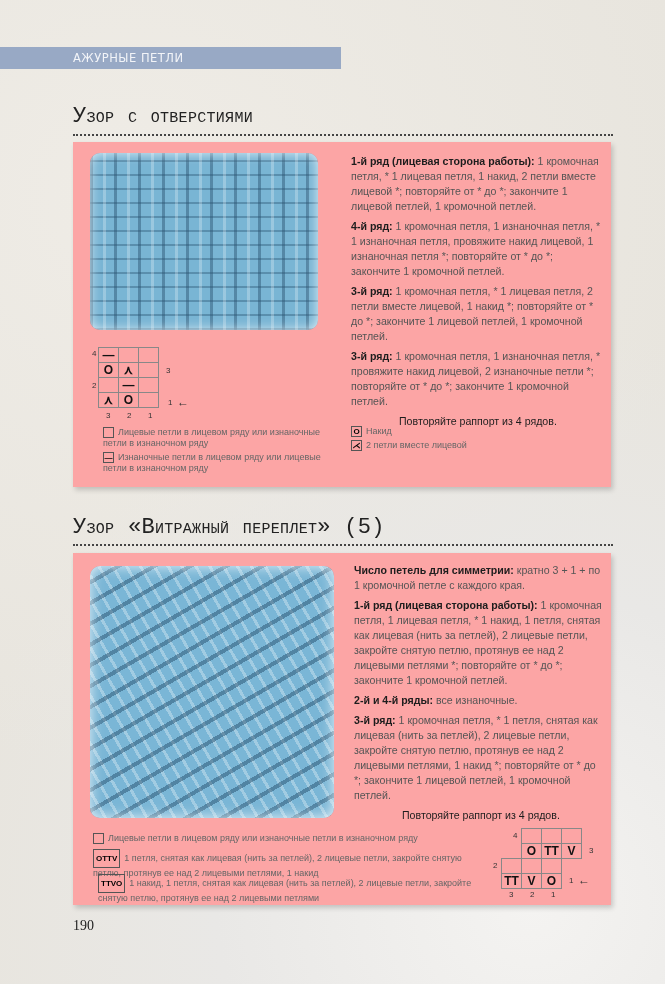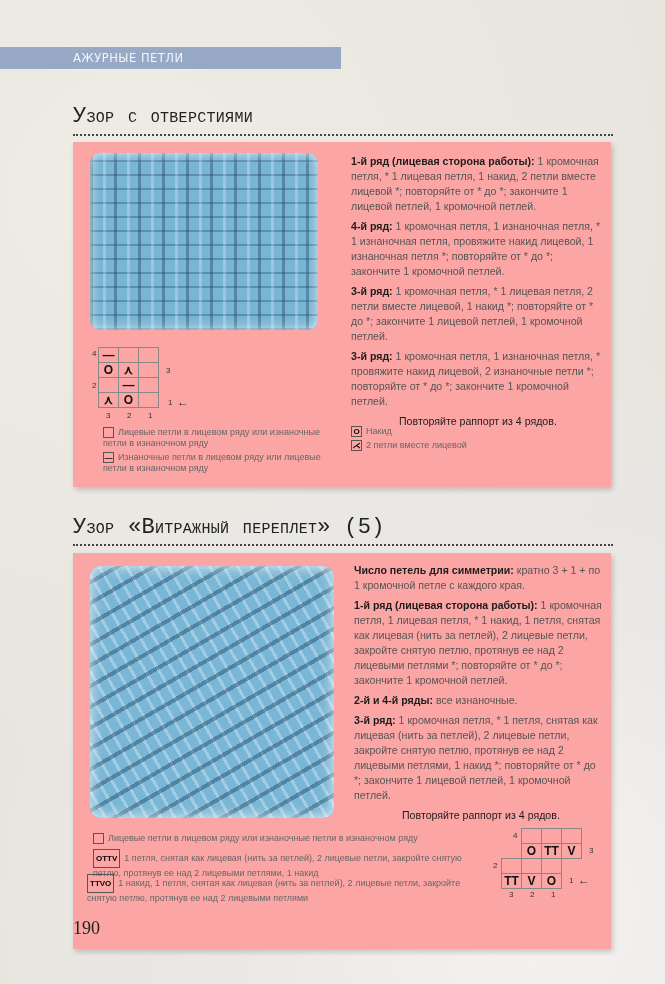--- a/index.html
+++ b/index.html
@@ -29,21 +29,21 @@
   .txt{position:absolute;font-size:10.6px;line-height:15px;color:#555;}
   .txt p{margin:0 0 5px 0;}
   .txt b{color:#1d1d1d;font-weight:bold;}
   .txt .rep{color:#1d1d1d;padding-left:48px;}
   .grid{position:absolute;border-collapse:collapse;}
   .grid td{width:19px;height:14px;border:1px solid #888;padding:0;text-align:center;font-size:12px;line-height:14px;color:#111;font-weight:bold;}
   .glabel{position:absolute;font-size:8px;color:#333;}
   .legend{position:absolute;font-size:9px;color:#666;line-height:11px;}
   .legend .sym{display:inline-block;vertical-align:middle;border:1px solid #555;width:9px;height:9px;margin-right:4px;font-size:8px;line-height:9px;text-align:center;color:#000;font-weight:bold;}
   .legend .wide{width:auto;padding:4px 2px;}
-  .pagenum{position:absolute;left:73px;top:918px;font-size:18px;color:#222;font-family:"Liberation Serif", serif;}
+  .pagenum{position:absolute;left:73px;top:918px;font-size:14px;color:#222;font-family:"Liberation Serif", serif;}
 </style>
 </head>
 <body>
 
 <div class="section-bar">
   <span>АЖУРНЫЕ ПЕТЛИ</span>
 </div>
 
 <div class="h-title" style="top:104px;">Узор с отверстиями</div>
 <div class="dots" style="top:134px;"></div>
@@ -102,38 +102,38 @@
     <span class="sym">O</span><span>Накид</span>
   </div>
   <div class="legend" style="left:278px;top:298px;">
     <span class="sym">⋌</span><span>2 петли вместе лицевой</span>
   </div>
 </div>
 
 <div class="h-title" style="top:515px;">Узор «Витражный переплет» (5)</div>
 <div class="dots" style="top:544px;"></div>
 
-<div class="card" style="top:553px;height:396px;">
+<div class="card" style="top:553px;height:352px;">
   <div class="photo photo2"></div>
 
   <div class="txt" style="left:281px;top:10px;width:250px;">
     <p><b>Число петель для симметрии:</b><span> кратно 3 + 1 + по 1 кромочной петле с каждого края.</span></p>
     <p><b>1-й ряд (лицевая сторона работы):</b><span> 1 кромочная петля, 1 лицевая петля, * 1 накид, 1 петля, снятая как лицевая (нить за петлей), 2 лицевые петли, закройте снятую петлю, протянув ее над 2 лицевыми петлями *; повторяйте от * до *; закончите 1 кромочной петлей.</span></p>
     <p><b>2-й и 4-й ряды:</b><span> все изнаночные.</span></p>
     <p><b>3-й ряд:</b><span> 1 кромочная петля, * 1 петля, снятая как лицевая (нить за петлей), 2 лицевые петли, закройте снятую петлю, протянув ее над 2 лицевыми петлями, 1 накид *; повторяйте от * до *; закончите 1 лицевой петлей, 1 кромочной петлей.</span></p>
     <p class="rep">Повторяйте раппорт из 4 рядов.</p>
   </div>
 
   <div class="legend" style="left:20px;top:280px;width:390px;">
     <span class="sym"></span><span>Лицевые петли в лицевом ряду или изнаночные петли в изнаночном ряду</span>
   </div>
   <div class="legend" style="left:20px;top:296px;width:390px;">
     <span class="sym wide">OTTV</span><span>1 петля, снятая как лицевая (нить за петлей), 2 лицевые петли, закройте снятую петлю, протянув ее над 2 лицевыми петлями, 1 накид</span>
   </div>
-  <div class="legend" style="left:14px;top:321px;width:390px;">
+  <div class="legend" style="left:25px;top:321px;width:390px;">
     <span class="sym wide">TTVO</span><span>1 накид, 1 петля, снятая как лицевая (нить за петлей), 2 лицевые петли, закройте снятую петлю, протянув ее над 2 лицевыми петлями</span>
   </div>
 
   <div class="glabel" style="left:440px;top:278px;">4</div>
   <table class="grid" style="left:448px;top:275px;">
     <tbody>
         <tr>
           <td></td>
           <td></td>
           <td></td>

